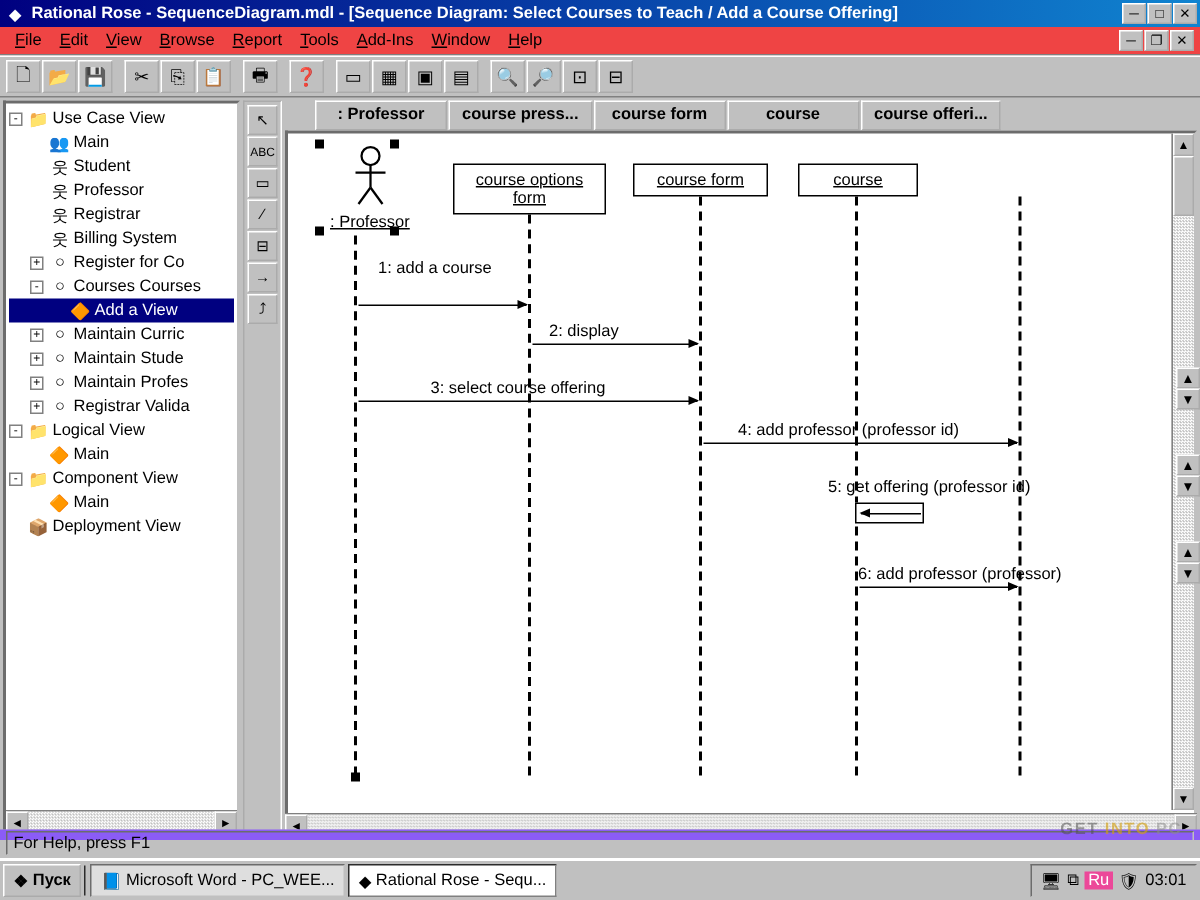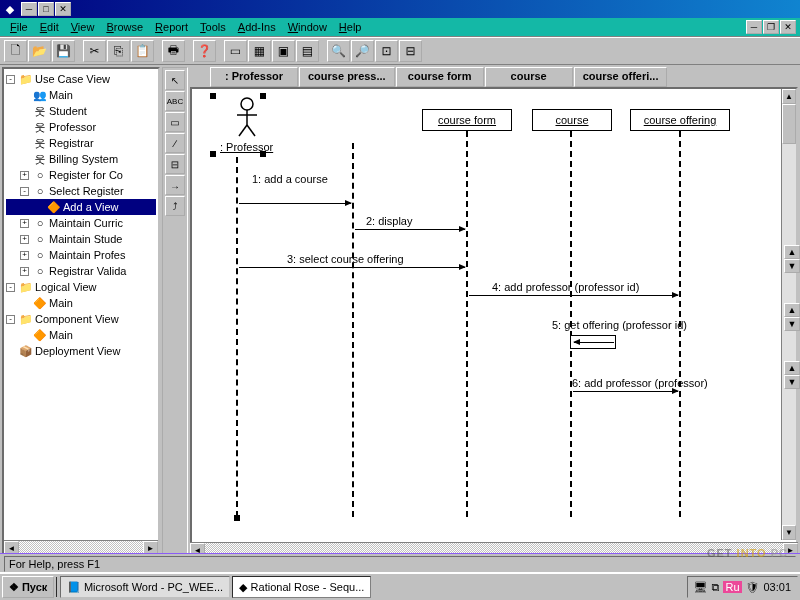--- a/index.html
+++ b/index.html
@@ -6,21 +6,21 @@
 body { background: #c0c0c0; width: 800px; height: 600px; overflow: hidden; position: relative; }
 
 
 .titlebar { height: 18px; background: linear-gradient(to right, #000080, #1084d0); color: #fff; display: flex; align-items: center; padding: 0 2px; }
 .titlebar .icon { width: 16px; height: 16px; margin-right: 3px; display: inline-flex; align-items: center; justify-content: center; }
 .titlebar .title { flex: 1; font-weight: bold; white-space: nowrap; overflow: hidden; }
 .winbtns { display: flex; gap: 1px; }
 .winbtn { width: 16px; height: 14px; background: #c0c0c0; border: 1px outset #fff; font-size: 9px; display: flex; align-items: center; justify-content: center; font-family: Marlett, sans-serif; color: #000; }
 
 
-.menubar { height: 19px; background: #14b8a6; display: flex; align-items: center; padding: 0 4px; border-bottom: 1px solid #808080; }
+.menubar { height: 19px; background: #ef4444; display: flex; align-items: center; padding: 0 4px; border-bottom: 1px solid #808080; }
 .menubar .menuitem { padding: 2px 6px; cursor: default; }
 .menubar .menuitem u { text-decoration: underline; }
 .menubar .spacer { flex: 1; }
 .mdi-btns { display: flex; gap: 1px; }
 
 
 .toolbar { height: 28px; background: #c0c0c0; border-top: 1px solid #fff; border-bottom: 1px solid #808080; display: flex; align-items: center; padding: 2px 4px; gap: 1px; }
 .tbtn { width: 23px; height: 22px; background: #c0c0c0; border: 1px outset #fff; display: flex; align-items: center; justify-content: center; font-size: 12px; color: #000; }
 .tsep { width: 6px; }
 
@@ -65,21 +65,21 @@
 .objbox span { text-decoration: underline; }
 .lifeline { position: absolute; border-left: 2px dashed #000; width: 0; }
 .handle { position: absolute; width: 6px; height: 6px; background: #000; }
 .msg { position: absolute; font-size: 11px; white-space: nowrap; }
 .arrow { position: absolute; height: 1px; background: #000; }
 .arrow::after { content: ''; position: absolute; right: -1px; top: -3px; border-left: 7px solid #000; border-top: 3px solid transparent; border-bottom: 3px solid transparent; }
 .arrow.left::after { right: auto; left: -1px; border-left: none; border-right: 7px solid #000; }
 .retbox { position: absolute; border: 1px solid #000; background: #fff; }
 
 
-.statusbar { position: absolute; bottom: 28px; left: 0; right: 0; height: 19px; background: #c0c0c0; border-top: 1px solid #8b5cf6; padding: 2px 4px; display: flex; align-items: flex-start; }
+.statusbar { position: absolute; bottom: 28px; left: 0; right: 0; height: 19px; background: #c0c0c0; border-top: 7px solid #8b5cf6; padding: 2px 4px; display: flex; align-items: flex-end; }
 .statusbar .cell { border: 1px inset #c0c0c0; padding: 1px 4px; height: 16px; }
 
 
 .taskbar { position: absolute; bottom: 0; left: 0; right: 0; height: 28px; background: #c0c0c0; border-top: 2px outset #fff; display: flex; align-items: center; padding: 2px; gap: 2px; }
 .startbtn { height: 22px; border: 1px outset #fff; padding: 2px 6px; display: flex; align-items: center; gap: 3px; font-weight: bold; }
 .taskbtn { height: 22px; border: 1px inset #c0c0c0; padding: 2px 6px; display: flex; align-items: center; gap: 3px; min-width: 130px; background: #dedede; }
 .taskbtn.active { border: 1px inset #808080; background: #ffffff; }
 .tray { margin-left: auto; border: 1px inset #c0c0c0; height: 22px; display: flex; align-items: center; padding: 0 6px; gap: 4px; }
 
 
@@ -87,20 +87,21 @@
 
 .watermark { position: absolute; right: 12px; bottom: 36px; font-size: 30px; font-weight: 900; letter-spacing: 1px; font-family: Arial, sans-serif; color: rgba(80,80,80,0.55); pointer-events: none; }
 .watermark .w2 { color: rgba(210,160,20,0.65); }
 .watermark .w3 { color: rgba(140,140,140,0.55); }
 </style>
 </head>
 <body>
 
 <div class="titlebar">
   <span class="icon">◆</span>
+  <span class="title">Rational Rose - SequenceDiagram.mdl - [Sequence Diagram: Select Courses to Teach / Add a Course Offering]</span>
   <div class="winbtns">
     <div class="winbtn">─</div>
     <div class="winbtn">□</div>
     <div class="winbtn">✕</div>
   </div>
 </div>
 
 <div class="menubar">
   <span class="menuitem"><u>F</u>ile</span>
   <span class="menuitem"><u>E</u>dit</span>
@@ -178,21 +179,21 @@
           <span>Billing System</span>
         </div>
         <div class="treeitem ind1">
           <span class="exp">+</span>
           <span class="ticon">○</span>
           <span>Register for Co</span>
         </div>
         <div class="treeitem ind1">
           <span class="exp">-</span>
           <span class="ticon">○</span>
-          <span>Select Register</span>
+          <span>Courses Courses</span>
         </div>
         <div class="treeitem ind2 sel">
           <span class="noexp"></span>
           <span class="ticon">🔶</span>
           <span>Add a View</span>
         </div>
         <div class="treeitem ind1">
           <span class="exp">+</span>
           <span class="ticon">○</span>
           <span>Maintain Curric</span>
@@ -273,23 +274,23 @@
           <line x1="15" y1="28" x2="7" y2="39" stroke="#000" stroke-width="1.5"></line>
           <line x1="15" y1="28" x2="23" y2="39" stroke="#000" stroke-width="1.5"></line>
         </svg>
         <div class="actorlabel">: Professor</div>
       </div>
       <div class="handle" style="left:18px; top:4px"></div>
       <div class="handle" style="left:68px; top:4px"></div>
       <div class="handle" style="left:18px; top:62px"></div>
       <div class="handle" style="left:68px; top:62px"></div>
 
+      <div class="objbox" style="left:110px; top:20px; width:102px"><span>course options form</span></div>
       <div class="objbox" style="left:230px; top:20px; width:90px"><span>course form</span></div>
       <div class="objbox" style="left:340px; top:20px; width:78px"><span>course</span></div>
-      <div class="objbox" style="left:438px; top:20px; width:100px"><span>course offering</span></div>
 
       <div class="lifeline" style="left:44px; top:68px; height:360px"></div>
       <div class="lifeline" style="left:160px; top:54px; height:374px"></div>
       <div class="lifeline" style="left:274px; top:42px; height:386px"></div>
       <div class="lifeline" style="left:378px; top:42px; height:386px"></div>
       <div class="lifeline" style="left:487px; top:42px; height:386px"></div>
       <div class="handle" style="left:42px; top:426px"></div>
 
       <div class="msg" style="left:60px; top:84px">1: add a course</div>
       <div class="arrow" style="left:47px; top:114px; width:112px"></div>

